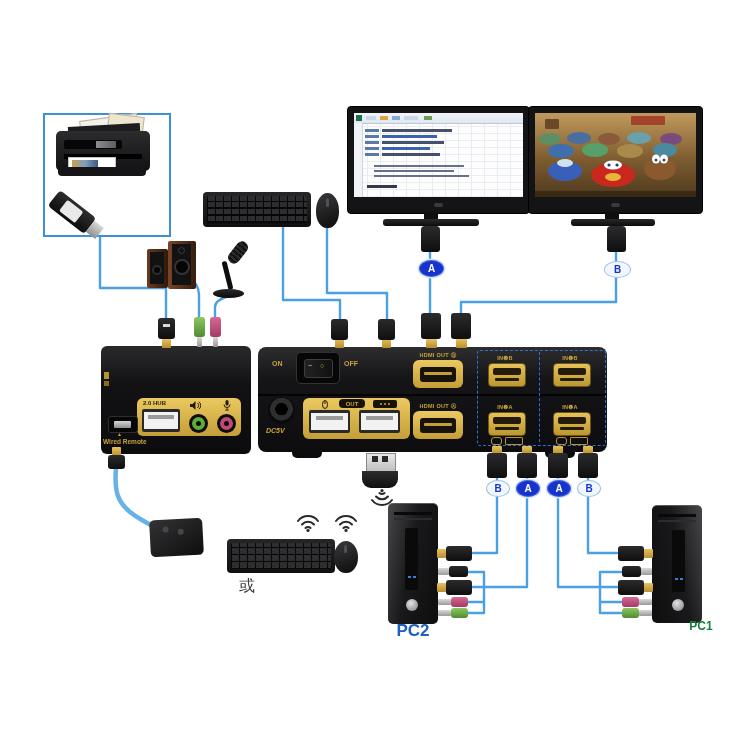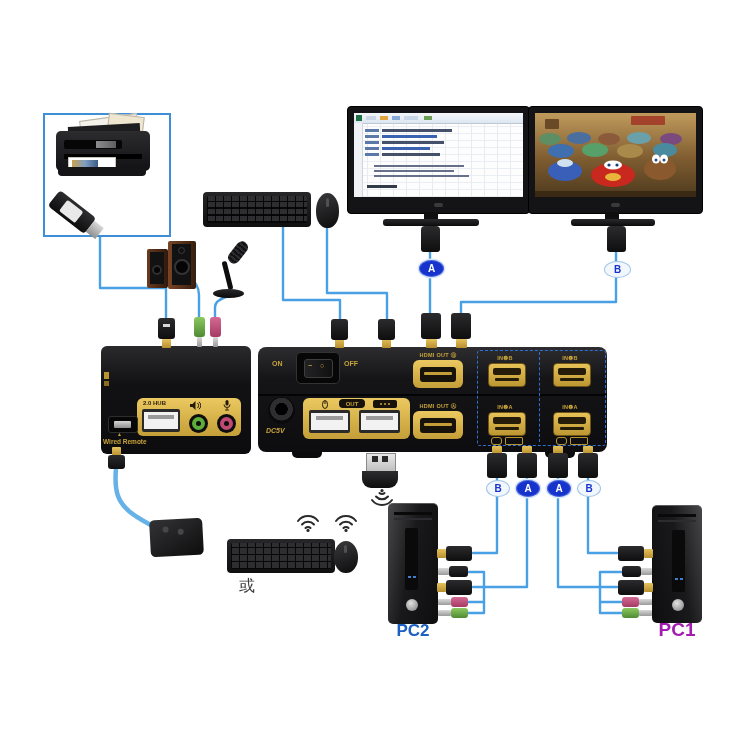--- a/index.html
+++ b/index.html
@@ -387,21 +387,21 @@
 
   <div class="abs" style="left:652px;top:505px;width:50px;height:117px;background:linear-gradient(260deg,#47474a,#19191b 45%,#0e0e0f);border-radius:5px;border-top:1px solid #5a5a5e;z-index:3">
     <div class="abs" style="left:6px;top:8px;width:38px;height:3px;background:#09090a"></div>
     <div class="abs" style="left:6px;top:14px;width:38px;height:2px;background:#2c2c2e"></div>
     <div class="abs" style="left:20px;top:24px;width:13px;height:62px;background:#0a0a0b;border-radius:2px">
       <div class="abs" style="left:3px;top:48px;width:3px;height:2px;background:#3e7fd0"></div>
       <div class="abs" style="left:8px;top:48px;width:3px;height:2px;background:#3e7fd0"></div>
     </div>
     <div class="abs" style="left:20px;top:93px;width:12px;height:12px;border-radius:50%;background:radial-gradient(circle at 40% 35%,#e2e2e2,#7a7a7c)"></div>
   </div>
-  <div class="abs" style="left:649px;top:619px;width:56px;text-align:center;font-size:19px;font-weight:bold;color:#a21caf;z-index:3">PC1</div>
+  <div class="abs" style="left:673px;top:619px;width:56px;text-align:center;font-size:12px;font-weight:bold;color:#15803d;z-index:3">PC1</div>
 
   <div class="goldtip" style="left:644px;top:549px;width:9px;height:9px"></div>
   <div class="plugbody" style="left:618px;top:546px;width:26px;height:15px"></div>
   <div class="silvertip" style="left:641px;top:568px;width:11px;height:7px"></div>
   <div class="plugbody" style="left:622px;top:566px;width:19px;height:11px"></div>
   <div class="goldtip" style="left:644px;top:583px;width:9px;height:9px"></div>
   <div class="plugbody" style="left:618px;top:580px;width:26px;height:15px"></div>
   <div class="silvertip" style="left:639px;top:599px;width:13px;height:6px"></div>
   <div class="abs" style="left:622px;top:597px;width:17px;height:10px;background:linear-gradient(180deg,#d46a94,#a53a64);border-radius:3px;z-index:5"></div>
   <div class="silvertip" style="left:639px;top:610px;width:13px;height:6px"></div>

